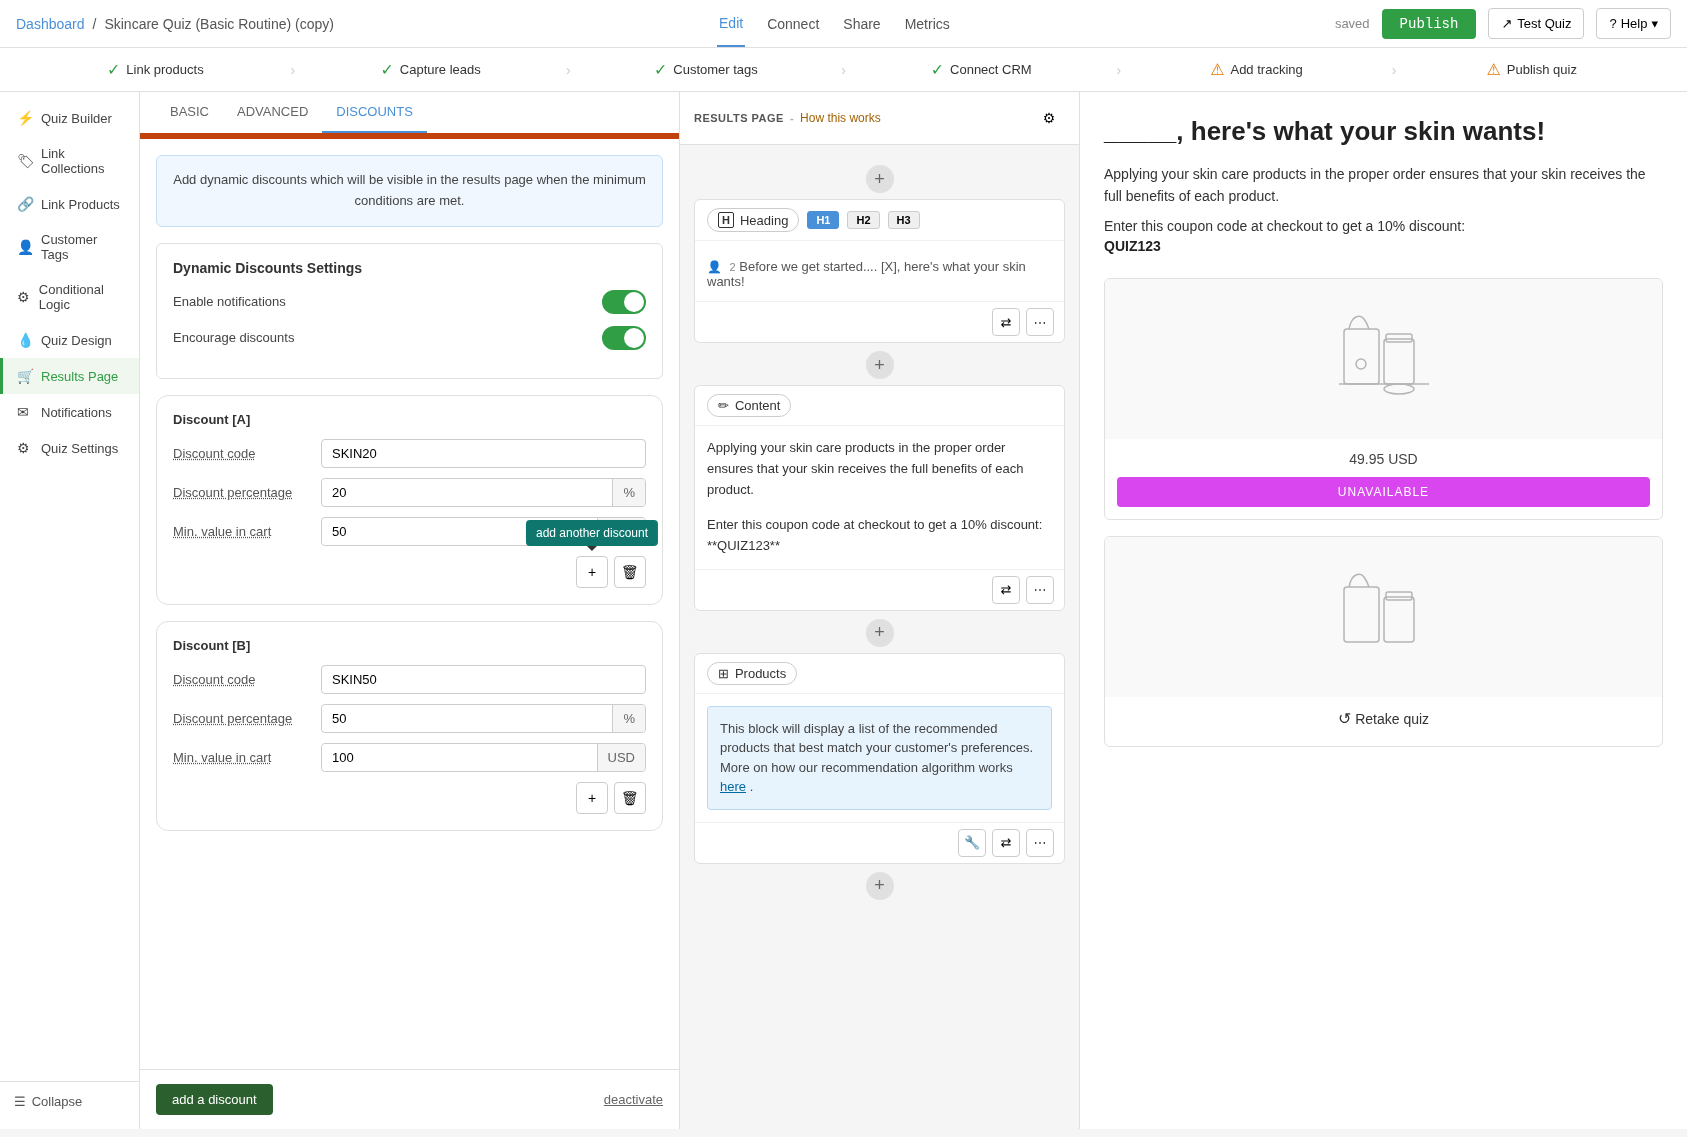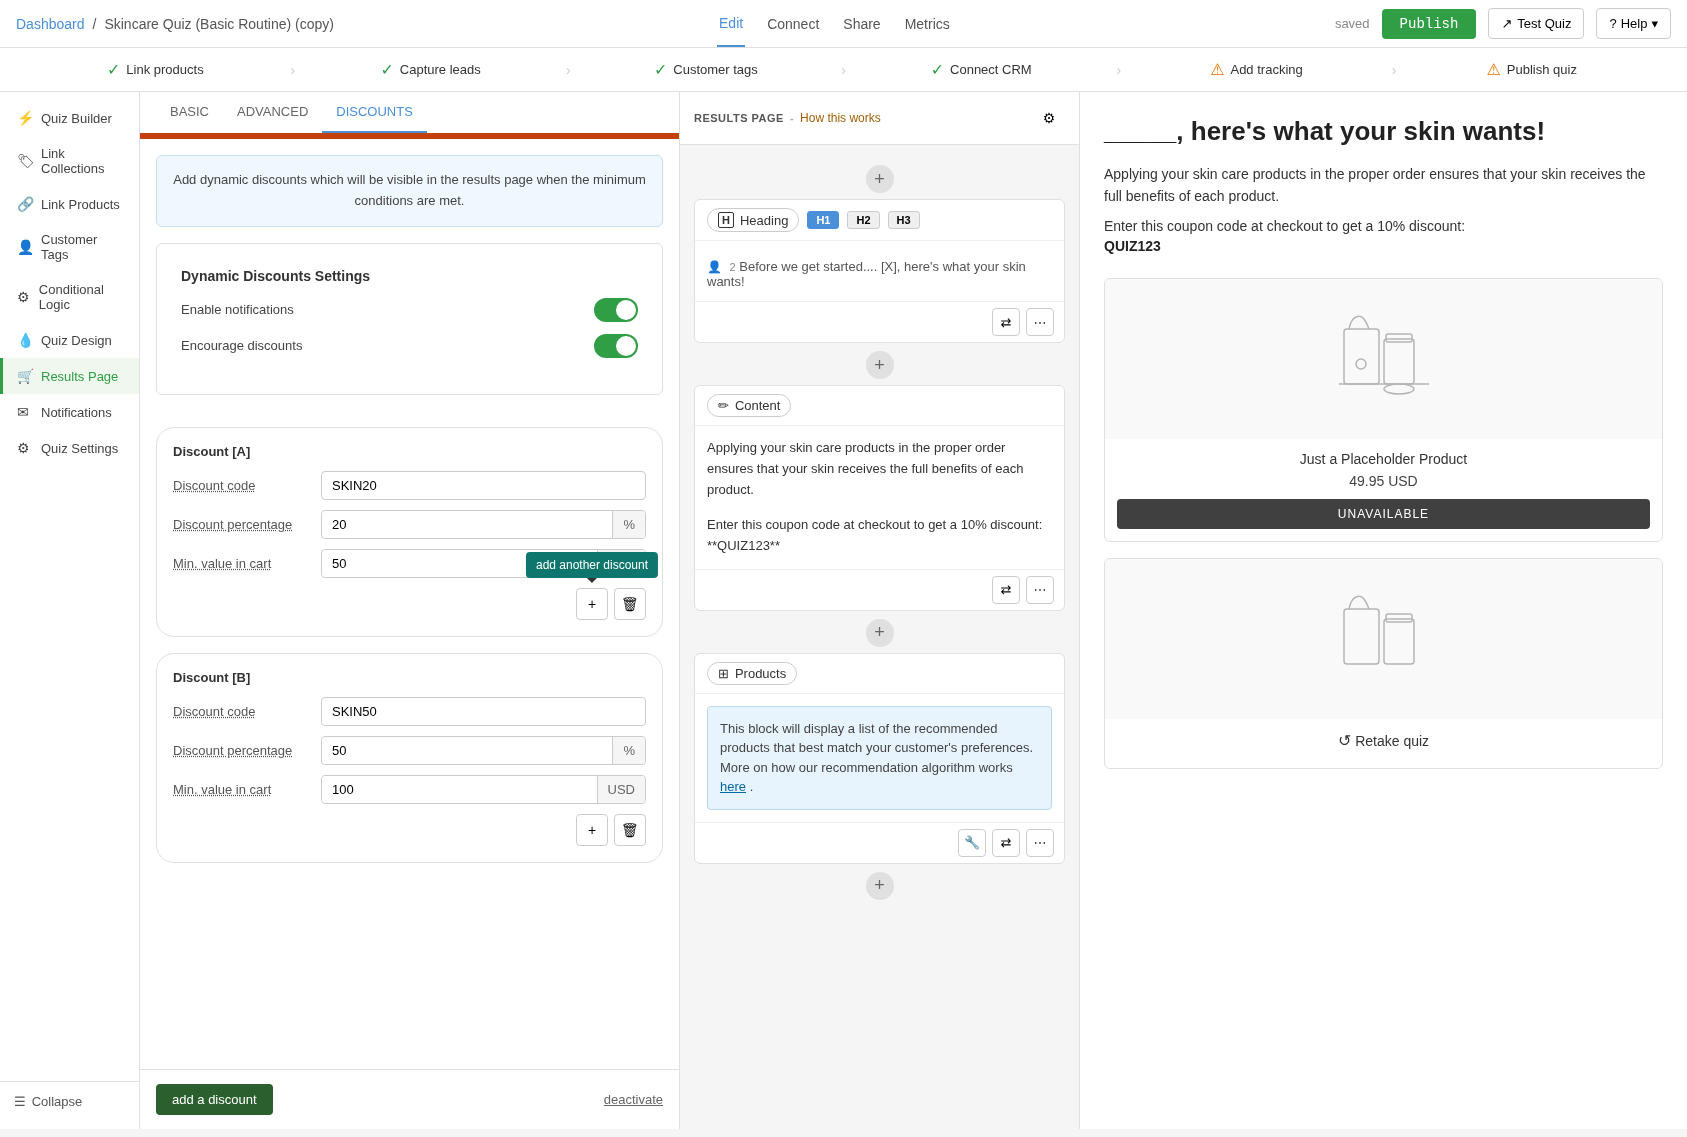--- a/index.html
+++ b/index.html
@@ -43,29 +43,29 @@
     .panel-tabs { display: flex; border-bottom: 6px solid #c2410c; padding: 0 16px; }
     .panel-tab { padding: 12px 14px; cursor: pointer; font-size: 13px; color: #666; border-bottom: 2px solid transparent; }
     .panel-tab.active { color: #4a90d9; border-bottom: 2px solid #4a90d9; font-weight: 500; }
     .panel-content { flex: 1; overflow-y: auto; padding: 16px; }
 
     
     .info-box { background: #f0f7ff; border: 1px solid #c5dff8; border-radius: 6px; padding: 14px 16px; margin-bottom: 16px; font-size: 13px; line-height: 1.6; text-align: center; color: #444; }
     .info-box a { color: #4a90d9; }
 
     
-    .settings-card { border: 1px solid #e0e0e0; border-radius: 6px; padding: 24px; margin-bottom: 32px; }
+    .settings-card { border: 1px solid #e0e0e0; border-radius: 6px; padding: 16px; margin-bottom: 16px; }
     .settings-card h3 { font-size: 14px; font-weight: 600; margin-bottom: 14px; }
     .setting-row { display: flex; align-items: center; justify-content: space-between; margin-bottom: 12px; }
     .setting-label { font-size: 13px; color: #444; }
     .toggle { width: 44px; height: 24px; border-radius: 12px; background: #2f9e44; position: relative; cursor: pointer; }
     .toggle::after { content: ''; position: absolute; width: 20px; height: 20px; background: white; border-radius: 50%; top: 2px; right: 2px; transition: 0.2s; }
 
     
-    .discount-card { border: 1px solid #e0e0e0; border-radius: 18px; padding: 16px; margin-bottom: 16px; position: relative; }
+    .discount-card { border: 1px solid #e0e0e0; border-radius: 12px; padding: 16px; margin-bottom: 16px; position: relative; }
     .discount-card h4 { font-size: 13px; font-weight: 600; margin-bottom: 12px; }
     .form-row { display: flex; align-items: center; margin-bottom: 10px; gap: 8px; }
     .form-row label { font-size: 13px; color: #555; min-width: 140px; text-decoration: underline; text-decoration-style: dotted; cursor: help; }
     .form-row input { flex: 1; border: 1px solid #ccc; border-radius: 4px; padding: 6px 10px; font-size: 13px; }
     .form-row .input-with-suffix { display: flex; flex: 1; border: 1px solid #ccc; border-radius: 4px; overflow: hidden; }
     .form-row .input-with-suffix input { border: none; padding: 6px 10px; font-size: 13px; flex: 1; outline: none; }
     .form-row .suffix { background: #f5f5f5; border-left: 1px solid #ccc; padding: 6px 10px; font-size: 13px; color: #666; }
     .card-actions { display: flex; justify-content: flex-end; gap: 6px; margin-top: 8px; }
     .btn-icon { width: 32px; height: 32px; border: 1px solid #ccc; border-radius: 4px; background: #fff; cursor: pointer; font-size: 14px; display: flex; align-items: center; justify-content: center; }
 
@@ -111,21 +111,21 @@
     .coupon-label { font-size: 14px; color: #333; margin-bottom: 4px; }
     .coupon-code { font-size: 14px; font-weight: 700; color: #222; margin-bottom: 24px; }
 
     
     .product-card { border: 1px solid #e0e0e0; border-radius: 6px; margin-bottom: 16px; overflow: hidden; }
     .product-img { background: #f9f9f9; height: 160px; display: flex; align-items: center; justify-content: center; }
     .product-img svg { opacity: 0.6; }
     .product-info { padding: 12px; text-align: center; }
     .product-name { font-size: 14px; font-weight: 500; margin-bottom: 6px; }
     .product-price { font-size: 14px; color: #444; margin-bottom: 10px; }
-    .btn-unavailable { background: #404040; color: white; border: none; padding: 8px 16px; border-radius: 4px; width: 100%; font-size: 12px; letter-spacing: 1px; cursor: pointer; }
+    .btn-unavailable { background: #d946ef; color: white; border: none; padding: 8px 16px; border-radius: 4px; width: 100%; font-size: 12px; letter-spacing: 1px; cursor: pointer; }
 
     
     ::-webkit-scrollbar { width: 6px; }
     ::-webkit-scrollbar-thumb { background: #ccc; border-radius: 3px; }
   </style>
 </head>
 <body>
 
 <div class="top-nav">
   <div class="top-nav-left">
@@ -415,21 +415,20 @@
             <rect x="20" y="30" width="35" height="55" rx="3" stroke="#888" stroke-width="1.5" fill="none"></rect>
             <rect x="60" y="40" width="30" height="45" rx="3" stroke="#888" stroke-width="1.5" fill="none"></rect>
             <path d="M25 30 Q27 20 32 18 Q37 16 40 20 Q43 24 45 30" stroke="#888" stroke-width="1.5" fill="none"></path>
             <rect x="62" y="35" width="26" height="8" rx="2" stroke="#888" stroke-width="1.5" fill="none"></rect>
             <circle cx="37" cy="65" r="5" stroke="#888" stroke-width="1.5" fill="none"></circle>
             <line x1="15" y1="85" x2="105" y2="85" stroke="#888" stroke-width="1.5"></line>
             <ellipse cx="75" cy="90" rx="15" ry="5" stroke="#888" stroke-width="1.5" fill="none"></ellipse>
           </svg>
         </div>
         <div class="product-info">
-          <p class="product-name">Just a Placeholder Product</p>
           <p class="product-price">49.95 USD</p>
           <button class="btn-unavailable">UNAVAILABLE</button>
         </div>
       </div>
 
       <div class="product-card">
         <div class="product-img">
           <svg width="120" height="100" viewBox="0 0 120 100" fill="none" xmlns="http://www.w3.org/2000/svg">
             <rect x="20" y="20" width="35" height="55" rx="3" stroke="#888" stroke-width="1.5" fill="none"></rect>
             <rect x="60" y="30" width="30" height="45" rx="3" stroke="#888" stroke-width="1.5" fill="none"></rect>

